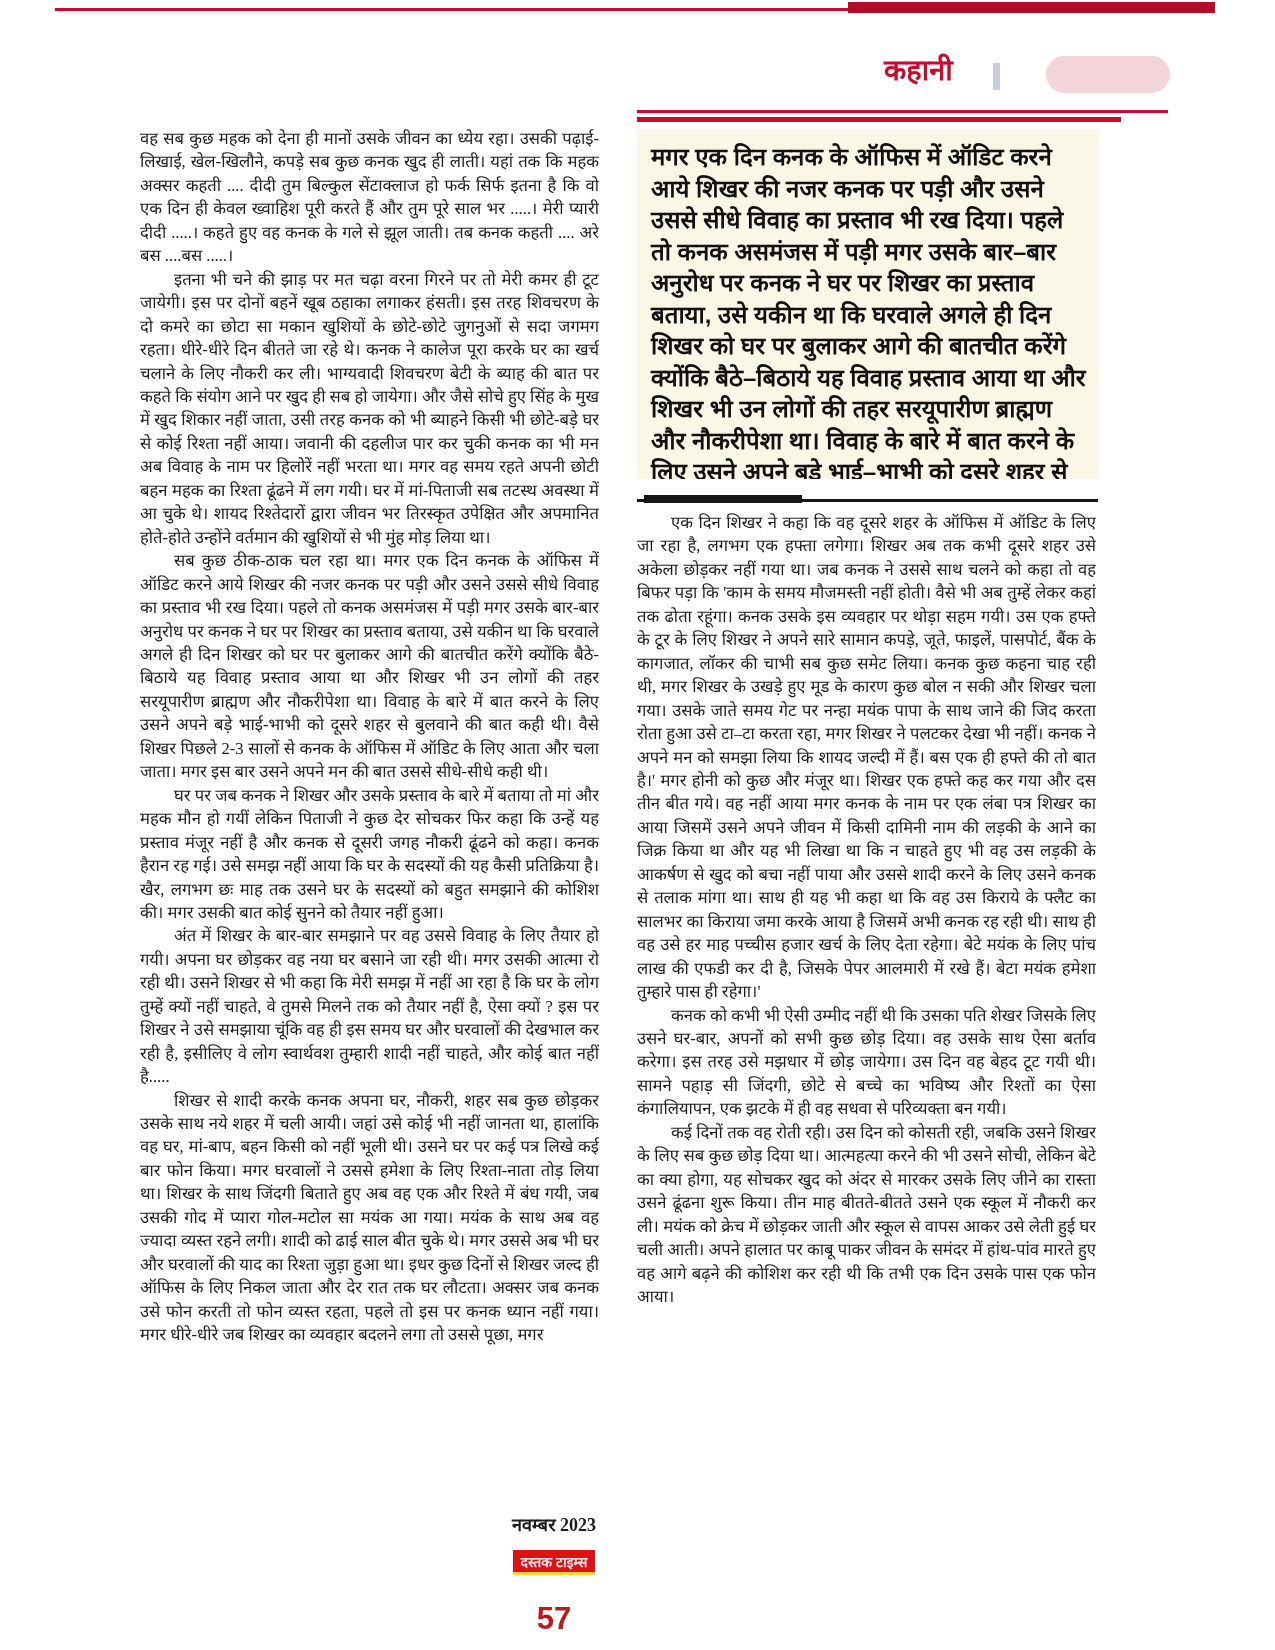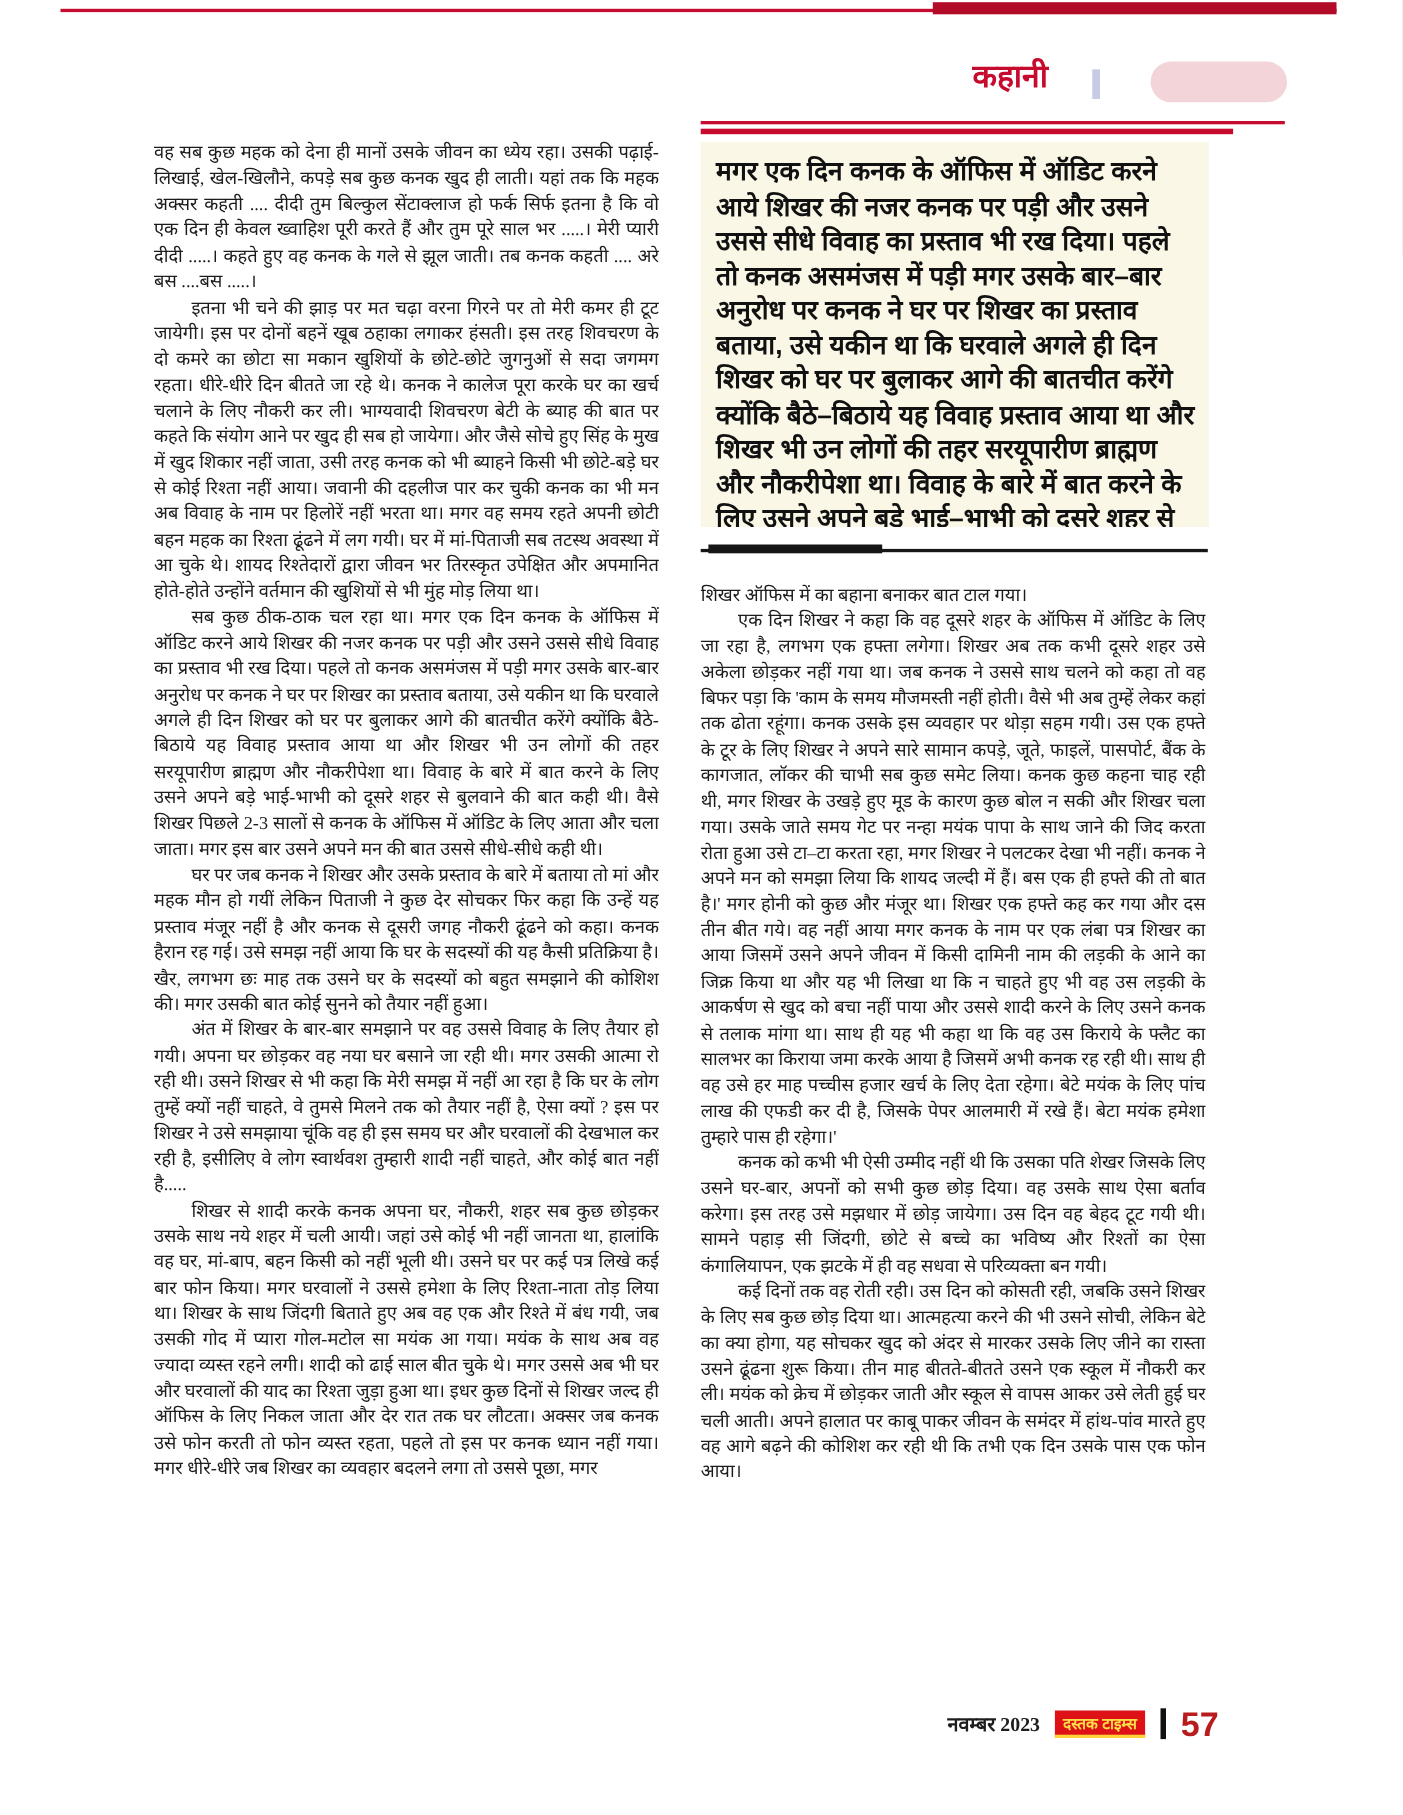--- a/index.html
+++ b/index.html
@@ -44,30 +44,30 @@
   .pq-rule-thin{position:absolute;left:637px;top:499px;width:461px;height:3px;background:#161616;}
   .pq-rule-thick{position:absolute;left:644px;top:495px;width:158px;height:8px;background:#161616;}
   
   .col{position:absolute;overflow:hidden;text-align:justify;font-size:16.6px;line-height:23.45px;}
   .col-left{left:140px;top:109px;width:459px;height:1345px;}
   .col-right{left:637px;top:511px;width:459px;height:956px;}
   .col p{margin:0;text-indent:34px;}
   .col p.flush{text-indent:0;margin-top:18px;}
   
   .footer{
-    position:absolute;left:0;top:1549px;width:1108px;height:36px;
-    display:flex;align-items:center;justify-content:flex-end;gap:14px;
+    position:absolute;left:0;top:1598px;width:1108px;height:36px;
+    display:flex;align-items:center;justify-content:flex-end;gap:14px;flex-direction:column;
   }
   .issue-date{
     font-family:"Liberation Serif", serif;
     font-weight:bold;font-size:18px;color:#1d1d1d;
   }
   .magazine-logo{
     background:#dd1116;
-    color:#fde047;
+    color:#e5e5e5;
     font-family:"Liberation Sans", sans-serif;
     font-weight:bold;font-size:14px;
     padding:2px 7px 1px 7px;
     border-bottom:3px solid #ffd23a;
     white-space:nowrap;
   }
   .footer-divider{width:5px;height:28px;background:#111;}
   .page-number{
     font-family:"Liberation Sans", sans-serif;
     font-weight:900;font-size:31px;color:#b91c1c;line-height:1;
@@ -96,21 +96,20 @@
   <div class="col col-left">
     <p class="flush">वह सब कुछ महक को देना ही मानों उसके जीवन का ध्येय रहा। उसकी पढ़ाई-लिखाई, खेल-खिलौने, कपड़े सब कुछ कनक खुद ही लाती। यहां तक कि महक अक्सर कहती .... दीदी तुम बिल्कुल सेंटाक्लाज हो फर्क सिर्फ इतना है कि वो एक दिन ही केवल ख्वाहिश पूरी करते हैं और तुम पूरे साल भर .....। मेरी प्यारी दीदी .....। कहते हुए वह कनक के गले से झूल जाती। तब कनक कहती .... अरे बस ....बस .....।</p>
     <p>इतना भी चने की झाड़ पर मत चढ़ा वरना गिरने पर तो मेरी कमर ही टूट जायेगी। इस पर दोनों बहनें खूब ठहाका लगाकर हंसती। इस तरह शिवचरण के दो कमरे का छोटा सा मकान खुशियों के छोटे-छोटे जुगनुओं से सदा जगमग रहता। धीरे-धीरे दिन बीतते जा रहे थे। कनक ने कालेज पूरा करके घर का खर्च चलाने के लिए नौकरी कर ली। भाग्यवादी शिवचरण बेटी के ब्याह की बात पर कहते कि संयोग आने पर खुद ही सब हो जायेगा। और जैसे सोचे हुए सिंह के मुख में खुद शिकार नहीं जाता, उसी तरह कनक को भी ब्याहने किसी भी छोटे-बड़े घर से कोई रिश्ता नहीं आया। जवानी की दहलीज पार कर चुकी कनक का भी मन अब विवाह के नाम पर हिलोरें नहीं भरता था। मगर वह समय रहते अपनी छोटी बहन महक का रिश्ता ढूंढने में लग गयी। घर में मां-पिताजी सब तटस्थ अवस्था में आ चुके थे। शायद रिश्तेदारों द्वारा जीवन भर तिरस्कृत उपेक्षित और अपमानित होते-होते उन्होंने वर्तमान की खुशियों से भी मुंह मोड़ लिया था।</p>
     <p>सब कुछ ठीक-ठाक चल रहा था। मगर एक दिन कनक के ऑफिस में ऑडिट करने आये शिखर की नजर कनक पर पड़ी और उसने उससे सीधे विवाह का प्रस्ताव भी रख दिया। पहले तो कनक असमंजस में पड़ी मगर उसके बार-बार अनुरोध पर कनक ने घर पर शिखर का प्रस्ताव बताया, उसे यकीन था कि घरवाले अगले ही दिन शिखर को घर पर बुलाकर आगे की बातचीत करेंगे क्योंकि बैठे-बिठाये यह विवाह प्रस्ताव आया था और शिखर भी उन लोगों की तहर सरयूपारीण ब्राह्मण और नौकरीपेशा था। विवाह के बारे में बात करने के लिए उसने अपने बड़े भाई-भाभी को दूसरे शहर से बुलवाने की बात कही थी। वैसे शिखर पिछले 2-3 सालों से कनक के ऑफिस में ऑडिट के लिए आता और चला जाता। मगर इस बार उसने अपने मन की बात उससे सीधे-सीधे कही थी।</p>
     <p>घर पर जब कनक ने शिखर और उसके प्रस्ताव के बारे में बताया तो मां और महक मौन हो गयीं लेकिन पिताजी ने कुछ देर सोचकर फिर कहा कि उन्हें यह प्रस्ताव मंजूर नहीं है और कनक से दूसरी जगह नौकरी ढूंढने को कहा। कनक हैरान रह गई। उसे समझ नहीं आया कि घर के सदस्यों की यह कैसी प्रतिक्रिया है। खैर, लगभग छः माह तक उसने घर के सदस्यों को बहुत समझाने की कोशिश की। मगर उसकी बात कोई सुनने को तैयार नहीं हुआ।</p>
     <p>अंत में शिखर के बार-बार समझाने पर वह उससे विवाह के लिए तैयार हो गयी। अपना घर छोड़कर वह नया घर बसाने जा रही थी। मगर उसकी आत्मा रो रही थी। उसने शिखर से भी कहा कि मेरी समझ में नहीं आ रहा है कि घर के लोग तुम्हें क्यों नहीं चाहते, वे तुमसे मिलने तक को तैयार नहीं है, ऐसा क्यों ? इस पर शिखर ने उसे समझाया चूंकि वह ही इस समय घर और घरवालों की देखभाल कर रही है, इसीलिए वे लोग स्वार्थवश तुम्हारी शादी नहीं चाहते, और कोई बात नहीं है.....</p>
     <p>शिखर से शादी करके कनक अपना घर, नौकरी, शहर सब कुछ छोड़कर उसके साथ नये शहर में चली आयी। जहां उसे कोई भी नहीं जानता था, हालांकि वह घर, मां-बाप, बहन किसी को नहीं भूली थी। उसने घर पर कई पत्र लिखे कई बार फोन किया। मगर घरवालों ने उससे हमेशा के लिए रिश्ता-नाता तोड़ लिया था। शिखर के साथ जिंदगी बिताते हुए अब वह एक और रिश्ते में बंध गयी, जब उसकी गोद में प्यारा गोल-मटोल सा मयंक आ गया। मयंक के साथ अब वह ज्यादा व्यस्त रहने लगी। शादी को ढाई साल बीत चुके थे। मगर उससे अब भी घर और घरवालों की याद का रिश्ता जुड़ा हुआ था। इधर कुछ दिनों से शिखर जल्द ही ऑफिस के लिए निकल जाता और देर रात तक घर लौटता। अक्सर जब कनक उसे फोन करती तो फोन व्यस्त रहता, पहले तो इस पर कनक ध्यान नहीं गया। मगर धीरे-धीरे जब शिखर का व्यवहार बदलने लगा तो उससे पूछा, मगर</p>
   </div>
 
   <div class="col col-right">
-    <p class="flush">शिखर ऑफिस में का बहाना बनाकर बात टाल गया।</p>
     <p>एक दिन शिखर ने कहा कि वह दूसरे शहर के ऑफिस में ऑडिट के लिए जा रहा है, लगभग एक हफ्ता लगेगा। शिखर अब तक कभी दूसरे शहर उसे अकेला छोड़कर नहीं गया था। जब कनक ने उससे साथ चलने को कहा तो वह बिफर पड़ा कि 'काम के समय मौजमस्ती नहीं होती। वैसे भी अब तुम्हें लेकर कहां तक ढोता रहूंगा। कनक उसके इस व्यवहार पर थोड़ा सहम गयी। उस एक हफ्ते के टूर के लिए शिखर ने अपने सारे सामान कपड़े, जूते, फाइलें, पासपोर्ट, बैंक के कागजात, लॉकर की चाभी सब कुछ समेट लिया। कनक कुछ कहना चाह रही थी, मगर शिखर के उखड़े हुए मूड के कारण कुछ बोल न सकी और शिखर चला गया। उसके जाते समय गेट पर नन्हा मयंक पापा के साथ जाने की जिद करता रोता हुआ उसे टा–टा करता रहा, मगर शिखर ने पलटकर देखा भी नहीं। कनक ने अपने मन को समझा लिया कि शायद जल्दी में हैं। बस एक ही हफ्ते की तो बात है।' मगर होनी को कुछ और मंजूर था। शिखर एक हफ्ते कह कर गया और दस तीन बीत गये। वह नहीं आया मगर कनक के नाम पर एक लंबा पत्र शिखर का आया जिसमें उसने अपने जीवन में किसी दामिनी नाम की लड़की के आने का जिक्र किया था और यह भी लिखा था कि न चाहते हुए भी वह उस लड़की के आकर्षण से खुद को बचा नहीं पाया और उससे शादी करने के लिए उसने कनक से तलाक मांगा था। साथ ही यह भी कहा था कि वह उस किराये के फ्लैट का सालभर का किराया जमा करके आया है जिसमें अभी कनक रह रही थी। साथ ही वह उसे हर माह पच्चीस हजार खर्च के लिए देता रहेगा। बेटे मयंक के लिए पांच लाख की एफडी कर दी है, जिसके पेपर आलमारी में रखे हैं। बेटा मयंक हमेशा तुम्हारे पास ही रहेगा।'</p>
     <p>कनक को कभी भी ऐसी उम्मीद नहीं थी कि उसका पति शेखर जिसके लिए उसने घर-बार, अपनों को सभी कुछ छोड़ दिया। वह उसके साथ ऐसा बर्ताव करेगा। इस तरह उसे मझधार में छोड़ जायेगा। उस दिन वह बेहद टूट गयी थी। सामने पहाड़ सी जिंदगी, छोटे से बच्चे का भविष्य और रिश्तों का ऐसा कंगालियापन, एक झटके में ही वह सधवा से परिव्यक्ता बन गयी।</p>
     <p>कई दिनों तक वह रोती रही। उस दिन को कोसती रही, जबकि उसने शिखर के लिए सब कुछ छोड़ दिया था। आत्महत्या करने की भी उसने सोची, लेकिन बेटे का क्या होगा, यह सोचकर खुद को अंदर से मारकर उसके लिए जीने का  रास्ता उसने ढूंढना शुरू किया। तीन माह बीतते-बीतते उसने एक स्कूल में नौकरी कर ली। मयंक को क्रेच में छोड़कर जाती और स्कूल से वापस आकर उसे लेती हुई घर चली आती। अपने हालात पर काबू  पाकर जीवन के समंदर में हांथ-पांव मारते हुए वह आगे बढ़ने की कोशिश कर रही थी कि तभी एक दिन उसके पास एक फोन आया।</p>
   </div>
 
   <div class="footer">
     <span class="issue-date">नवम्बर 2023</span>
     <span class="magazine-logo">दस्तक टाइम्स</span>
     <span class="footer-divider"></span>
     <span class="page-number">57</span>

